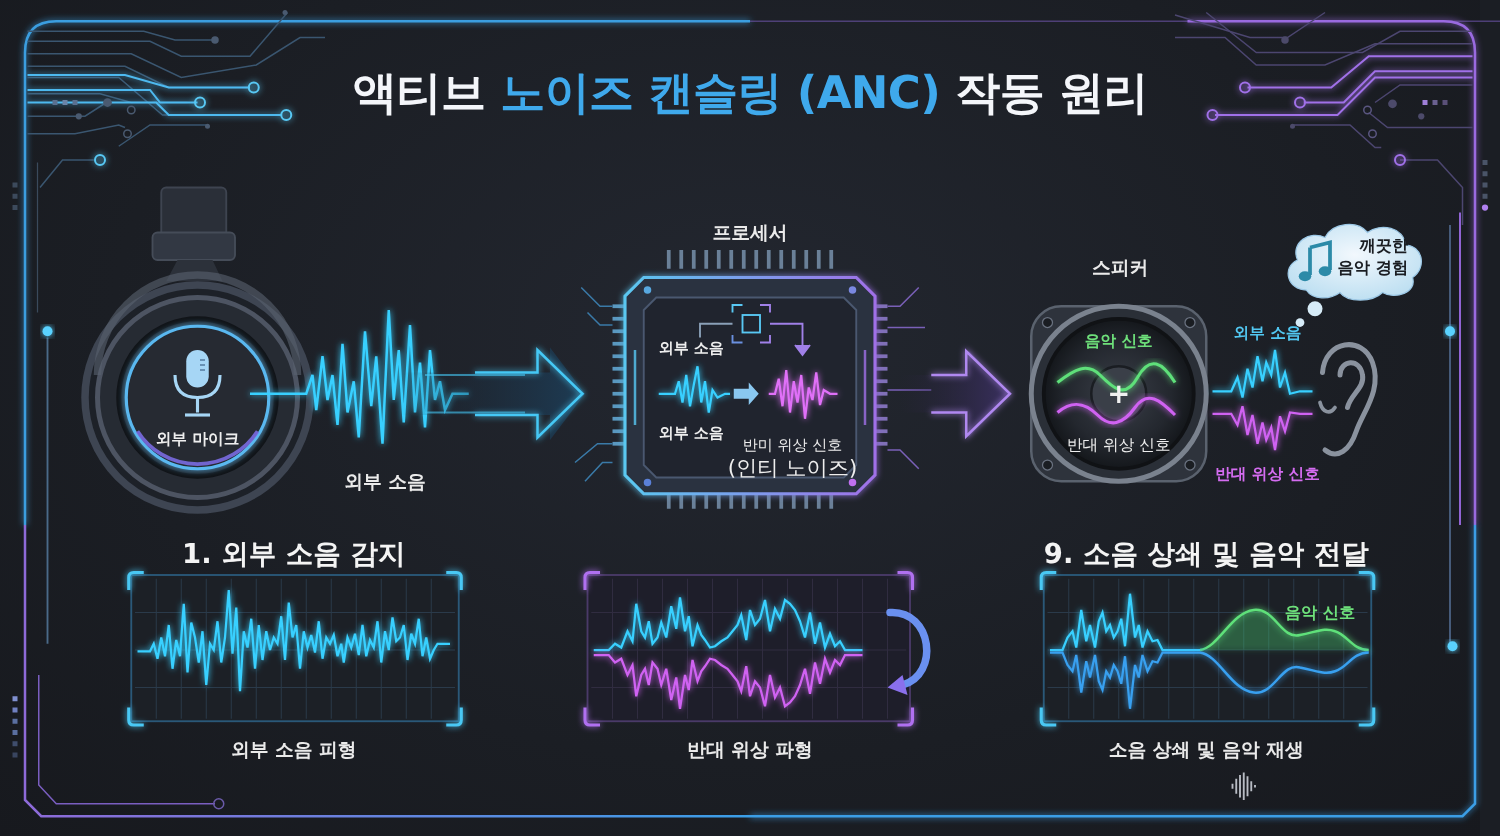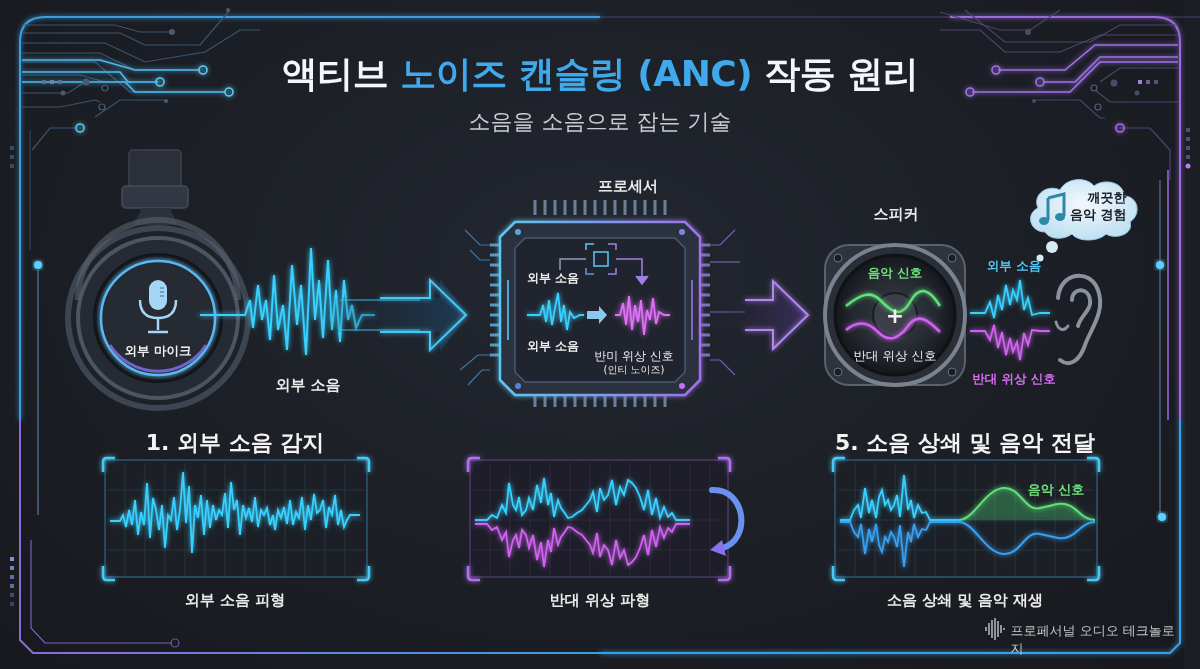--- a/index.html
+++ b/index.html
@@ -176,21 +176,20 @@
     </g>
     <g fill="none" stroke="#5a5680" stroke-width="1.2">
       <circle cx="1094" cy="88" r="3"></circle>
       <circle cx="1098" cy="107" r="3"></circle>
     </g>
   </svg>
 
   <div class="txt title">
     <span>액티브 </span><span class="accent">노이즈 캔슬링 (ANC)</span><span> 작동 원리</span>
   </div>
-  <div class="txt subtitle">소음을 소음으로 잡는 기술</div>
 
   <svg class="layer" width="1200" height="669">
 
     <g>
       <rect x="129" y="150" width="52" height="40" rx="4" fill="#2a2f38" stroke="#3e4450" stroke-width="1.5"></rect>
       <rect x="122" y="186" width="66" height="22" rx="4" fill="#323843" stroke="#454c58" stroke-width="1.5"></rect>
       <path d="M142 208 L170 208 L178 225 L133 225 Z" fill="#2c313a"></path>
       <circle cx="158" cy="318" r="90" fill="#1d2128" stroke="#3e4552" stroke-width="6"></circle>
       <circle cx="158" cy="318" r="80" fill="#262b33" stroke="#4d5462" stroke-width="4"></circle>
       <path d="M78 300 A80 80 0 0 1 238 300" fill="none" stroke="#5a6270" stroke-width="6" opacity="0.6"></path>
@@ -447,44 +446,40 @@
       <line x1="995" y1="618" x2="995" y2="640"></line>
       <line x1="998" y1="621" x2="998" y2="637"></line>
       <line x1="1001" y1="625" x2="1001" y2="633"></line>
       <line x1="1004" y1="628" x2="1004" y2="630"></line>
     </g>
   </svg>
 
   <div class="txt small" style="left:158px; top:343px;">외부 마이크</div>
   <div class="txt cap" style="left:308px; top:376px;">외부 소음</div>
 
-  <div class="txt cap" style="left:600px; top:177px;margin-left:28px;">프로세서</div>
+  <div class="txt cap" style="left:600px; top:177px;">프로세서</div>
   <div class="txt small" style="left:553px; top:270px; font-size:12px;">외부 소음</div>
   <div class="txt small" style="left:553px; top:338px; font-size:12px;">외부 소음</div>
   <div class="txt small" style="left:634px; top:348px; font-size:12px; font-weight:normal;">반미 위상 신호</div>
-  <div class="txt small" style="left:634px; top:363px; font-size:10px; font-weight:normal;">(인티 노이즈)</div>
+  <div class="txt small" style="left:634px; top:363px; font-size:17px; font-weight:normal;">(인티 노이즈)</div>
 
   <div class="txt cap" style="left:896px; top:205px;">스피커</div>
   <div class="txt small green" style="left:895px; top:265px;">음악 신호</div>
   <div class="txt" style="left:895px; top:303px; font-size:22px; font-weight:bold; color:#f0f0f0;">+</div>
   <div class="txt small" style="left:895px; top:348px; font-weight:normal;">반대 위상 신호</div>
   <div class="txt small cyan" style="left:1014px; top:258px;">외부 소음</div>
   <div class="txt small magenta" style="left:1014px; top:371px;">반대 위상 신호</div>
 
   <div class="cloud-txt">
     <div>깨끗한</div>
     <div>음악 경험</div>
   </div>
 
   <div class="txt step" style="left:235px; top:428px;">1. 외부 소음 감지</div>
   <div class="txt cap" style="left:235px; top:591px;text-align:center;">외부 소음 피형</div>
 
   <div class="txt cap" style="left:600px; top:591px;">반대 위상 파형</div>
 
-  <div class="txt step" style="left:965px; top:428px;">5. 소음 상쇄 및 음악 전달</div>
+  <div class="txt step" style="left:965px; top:428px;">9. 소음 상쇄 및 음악 전달</div>
   <div class="txt small green" style="left:1056px; top:481px; font-size:13px;">음악 신호</div>
   <div class="txt cap" style="left:965px; top:591px;">소음 상쇄 및 음악 재생</div>
 
-  <div class="footer">
-    <span style="width:20px;"></span>
-    <span>프로페서널 오디오 테크놀로지</span>
-  </div>
 </div>
 
 </body></html>

